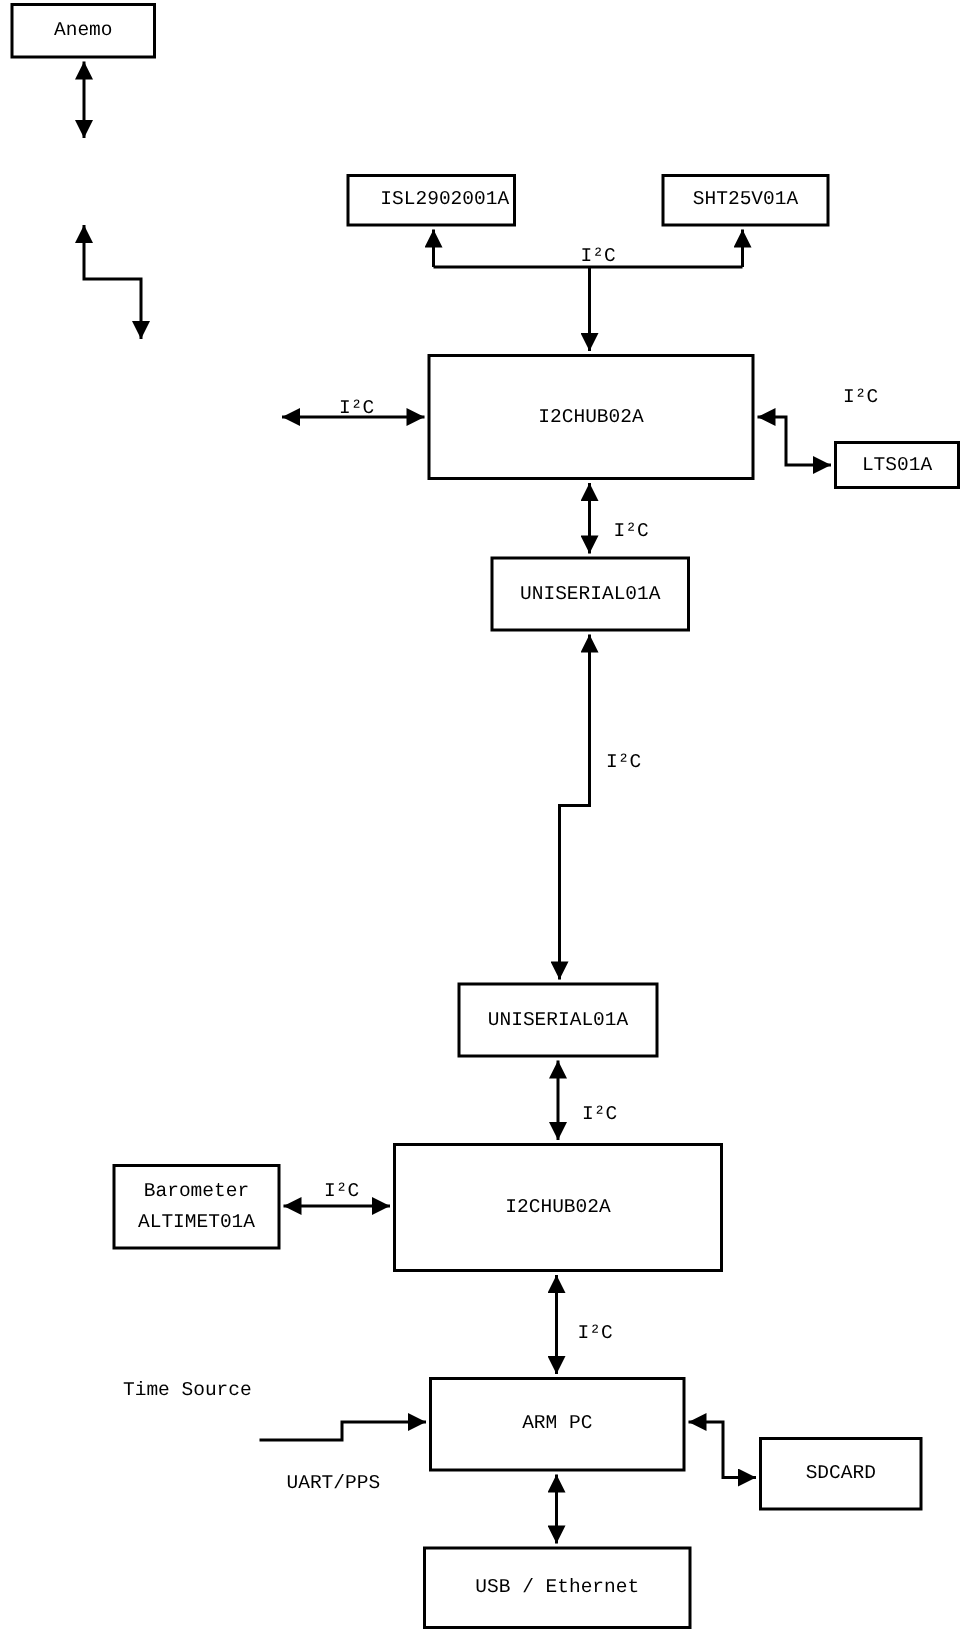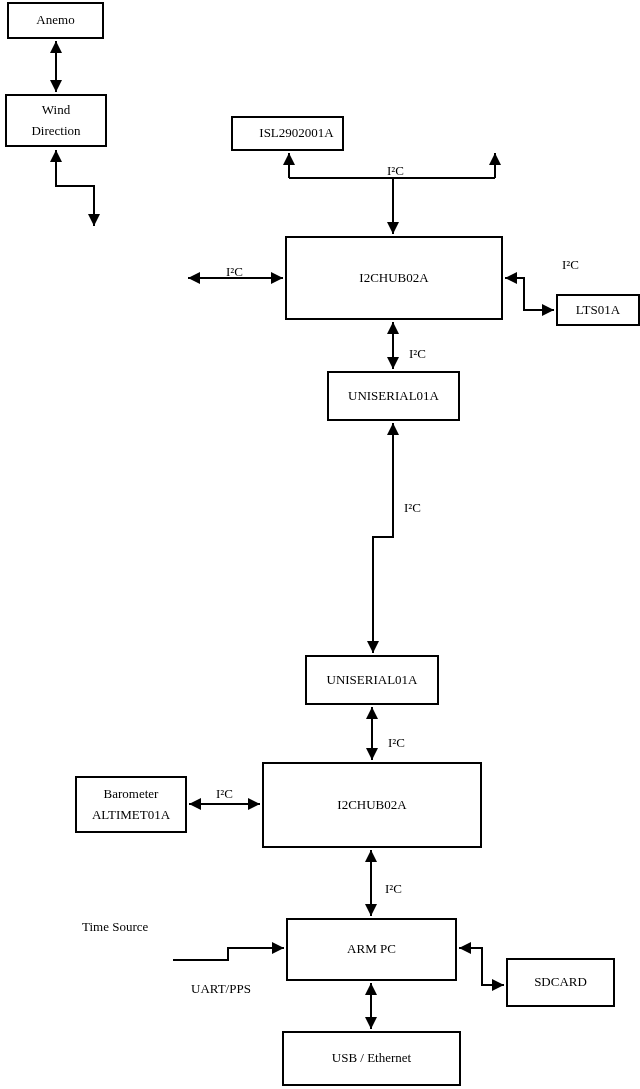--- a/index.html
+++ b/index.html
@@ -7,21 +7,21 @@
     --line:#000000;
     --box-bg:#ffffff;
     --text:#000000;
     --bg:#ffffff;
   }
   html,body{margin:0;padding:0;background:var(--bg);}
   .stage{
     position:relative;
     width:640px;height:1089px;
     background:var(--bg);
-    font-family:Liberation Serif, serif;
+    font-family:Liberation Mono, monospace;
     color:var(--text);
     overflow:hidden;
   }
   .connectors{
     position:absolute;left:0;top:0;width:640px;height:1089px;
     pointer-events:none;
   }
   .edge{stroke:var(--line);stroke-width:2;fill:none;}
   .node{
     position:absolute;
@@ -90,23 +90,22 @@
     <path class="edge" d="M372,707 L372,760" marker-start="url(#arrow)" marker-end="url(#arrow)"></path>
     <path class="edge" d="M189,804 L260,804" marker-start="url(#arrow)" marker-end="url(#arrow)"></path>
     <path class="edge" d="M371,850 L371,916" marker-start="url(#arrow)" marker-end="url(#arrow)"></path>
     <path class="edge" d="M173,960 L228,960 L228,948 L284,948" marker-end="url(#arrow)"></path>
     <path class="edge" d="M459,948 L482,948 L482,985 L504,985" marker-start="url(#arrow)" marker-end="url(#arrow)"></path>
     <path class="edge" d="M371,983 L371,1029" marker-start="url(#arrow)" marker-end="url(#arrow)"></path>
     <path class="edge" d="M505,278 L524,278 L524,310 L554,310" marker-start="url(#arrow)" marker-end="url(#arrow)"></path>
   </svg>
 
   <div class="node n-anemo">Anemo</div>
-  <div class="node n-wind">Wind
-Direction</div>
   <div class="node n-isl">ISL2902001A</div>
+  <div class="node n-sht">SHT25V01A</div>
   <div class="node n-i2chub-top">I2CHUB02A</div>
   <div class="node n-lts">LTS01A</div>
   <div class="node n-uniserial-top">UNISERIAL01A</div>
   <div class="node n-uniserial-bottom">UNISERIAL01A</div>
   <div class="node n-i2chub-bottom">I2CHUB02A</div>
   <div class="node n-barometer">Barometer
 ALTIMET01A</div>
   <div class="node n-armpc">ARM PC</div>
   <div class="node n-usb">USB / Ethernet</div>
   <div class="node n-sdcard">SDCARD</div>

